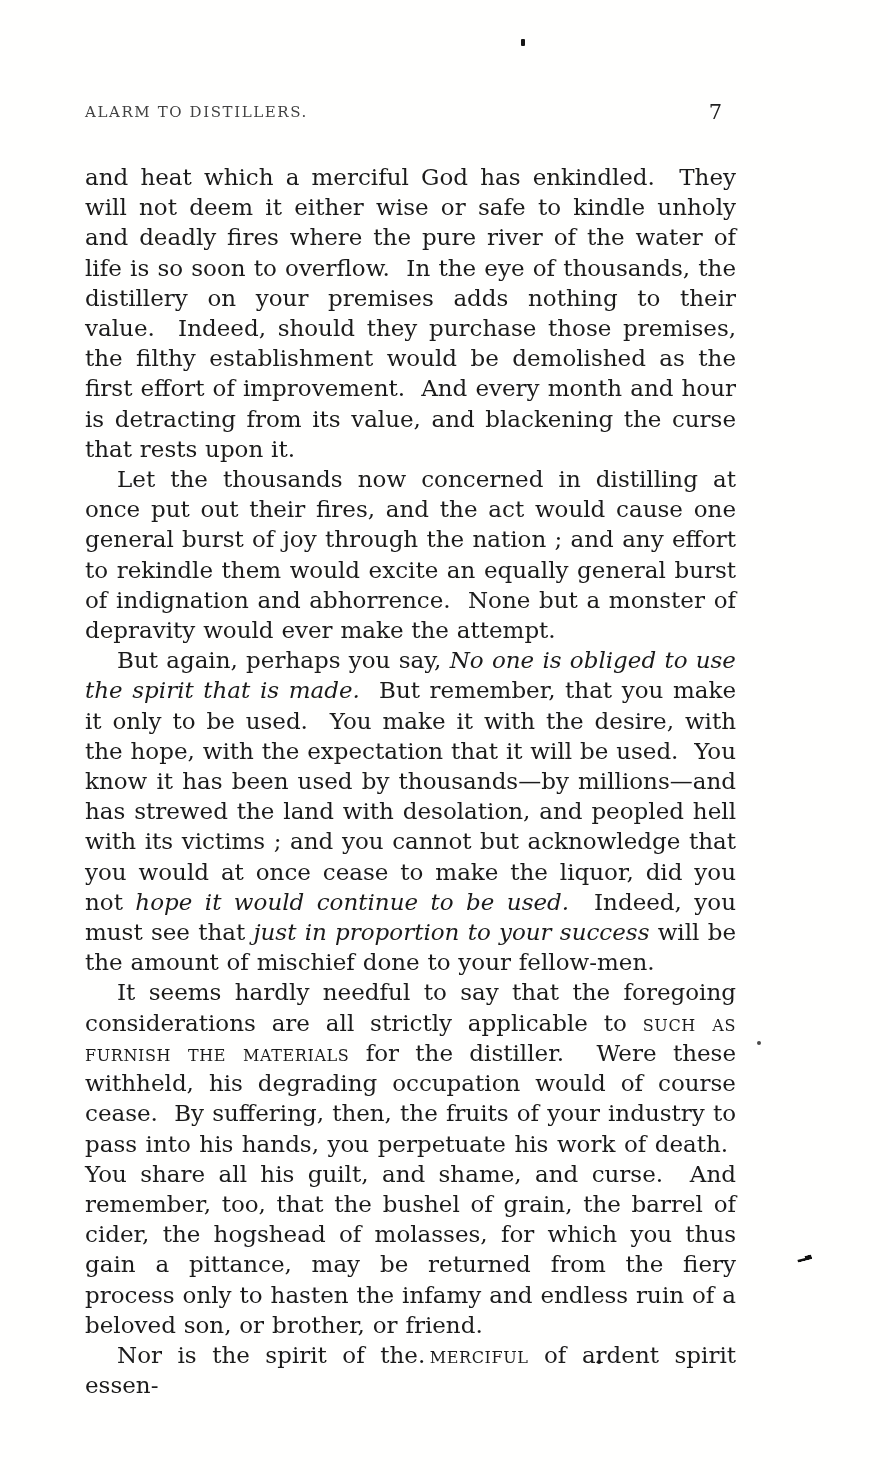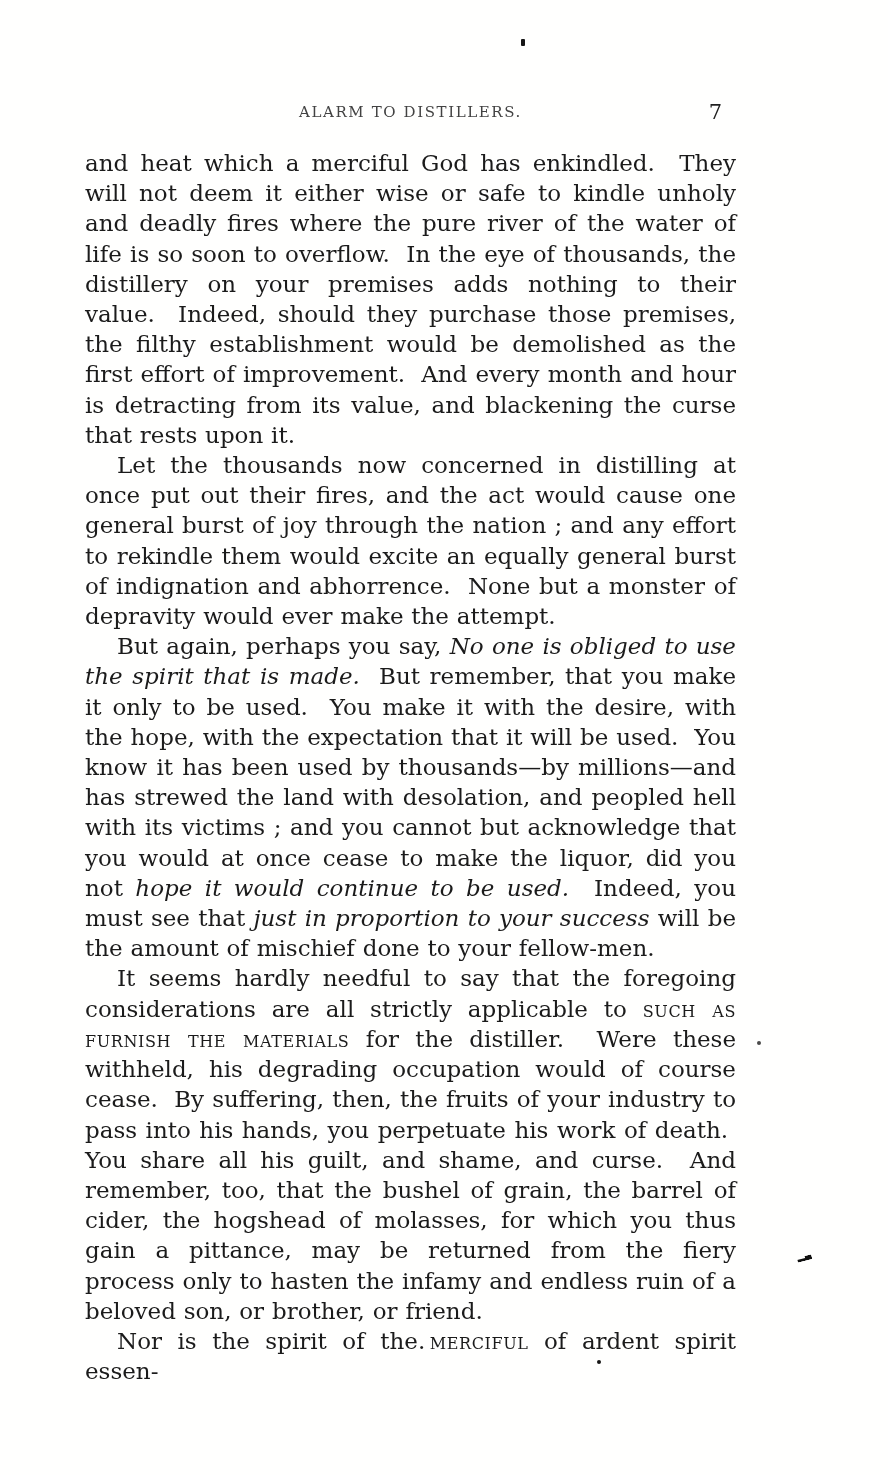--- a/index.html
+++ b/index.html
@@ -20,35 +20,34 @@
     position: absolute;
     left: 85px;
     top: 103px;
     width: 651px;
   }
   .running-header {
     position: relative;
     height: 26px;
   }
   .running-title {
-    text-align: center;
     font-size: 15px;
     letter-spacing: 1.6px;
     color: #424242;
     white-space: nowrap;
   }
   .page-number {
     position: absolute;
     right: 14px;
     top: -3px;
     font-size: 21px;
     color: #1f1f1f;
   }
   .text-block {
-    margin-top: 19px;
+    margin-top: 33px;
     font-size: 23px;
     line-height: 30.2px;
     text-align: justify;
     word-spacing: 0.5px;
   }
   .text-block p {
     margin: 0;
   }
   .text-block p.indent {
     text-indent: 32px;

